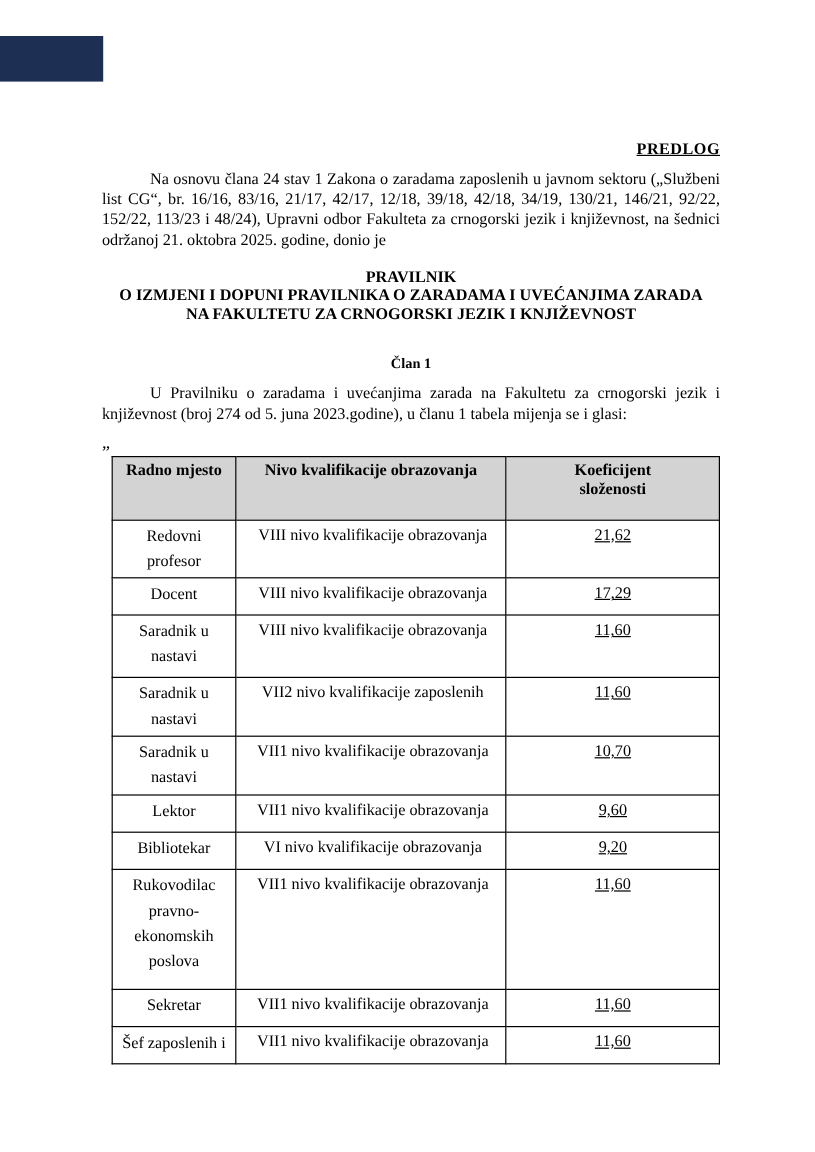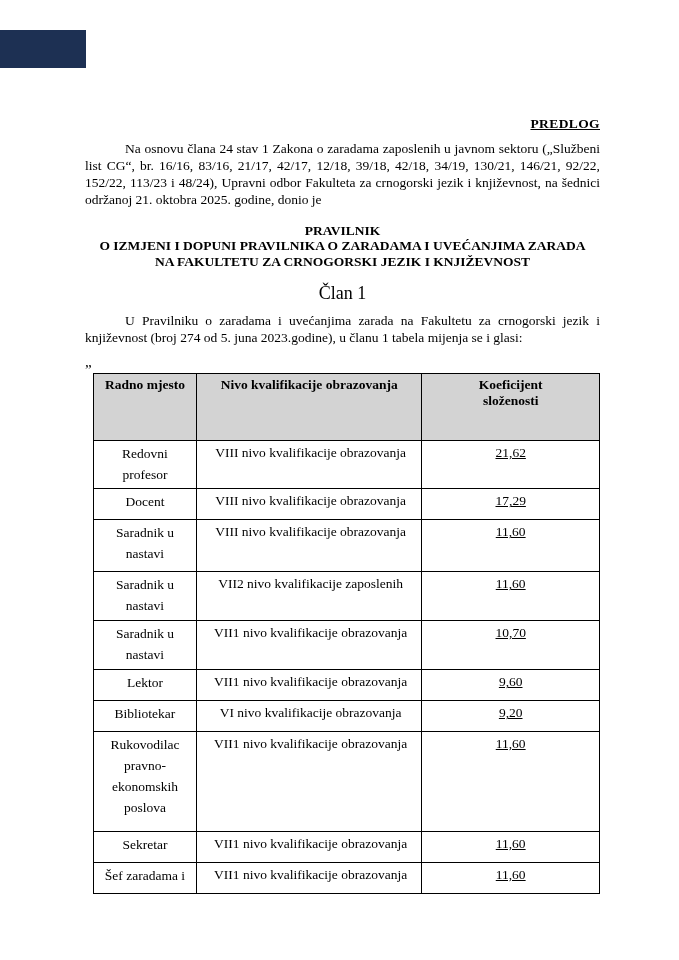--- a/index.html
+++ b/index.html
@@ -44,24 +44,24 @@
   }
   .indent { text-indent: 40px; }
   .title-block {
     margin-top: 14px;
     text-align: center;
     font-weight: bold;
     font-size: 13.5px;
     line-height: 1.18;
   }
   .article-heading {
-    margin-top: 13px;
+    margin-top: 26px;
     text-align: center;
-    font-weight: normal;
-    font-size: 18px;
+    font-weight: bold;
+    font-size: 12px;
   }
   .open-quote {
     font-size: 15px;
     line-height: 1;
     margin-top: 8px;
     height: 16px;
   }
   table.salary {
     border-collapse: collapse;
     table-layout: fixed;
@@ -111,21 +111,21 @@
 
   <div class="open-quote">„</div>
 
   <table class="salary">
     <colgroup>
       <col style="width:103px">
       <col style="width:226px">
       <col style="width:178px">
     </colgroup>
     <thead>
-      <tr style="height:67px">
+      <tr style="height:53px">
         <th>Radno mjesto</th>
         <th>Nivo kvalifikacije obrazovanja</th>
         <th><span class="hdr-narrow">Koeficijent složenosti</span></th>
       </tr>
     </thead>
     <tbody>
       <tr style="height:48px">
         <td class="c-pos">Redovni profesor</td>
         <td class="c-qual">VIII nivo kvalifikacije obrazovanja</td>
         <td class="c-coef">21,62</td>
@@ -164,20 +164,20 @@
         <td class="c-pos">Rukovodilac pravno-ekonomskih poslova</td>
         <td class="c-qual">VII1 nivo kvalifikacije obrazovanja</td>
         <td class="c-coef">11,60</td>
       </tr>
       <tr style="height:31px">
         <td class="c-pos">Sekretar</td>
         <td class="c-qual">VII1 nivo kvalifikacije obrazovanja</td>
         <td class="c-coef">11,60</td>
       </tr>
       <tr style="height:31px">
-        <td class="c-pos">Šef zaradama i</td>
+        <td class="c-pos">Šef zaposlenih i</td>
         <td class="c-qual">VII1 nivo kvalifikacije obrazovanja</td>
         <td class="c-coef">11,60</td>
       </tr>
     </tbody>
   </table>
 
 </div>
 
 </body></html>

